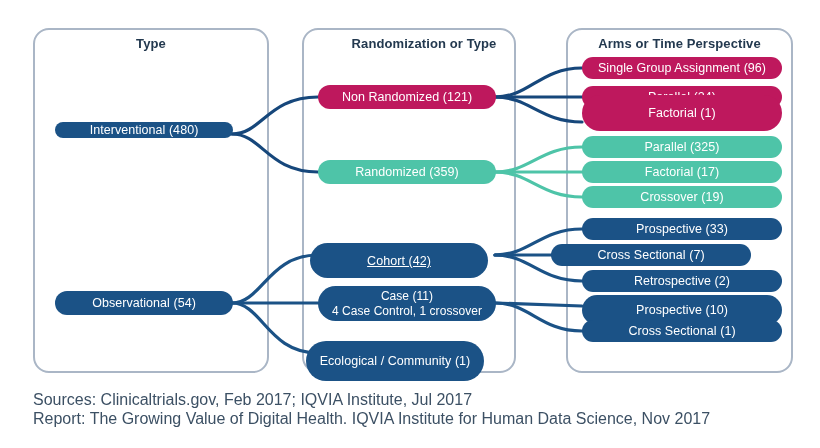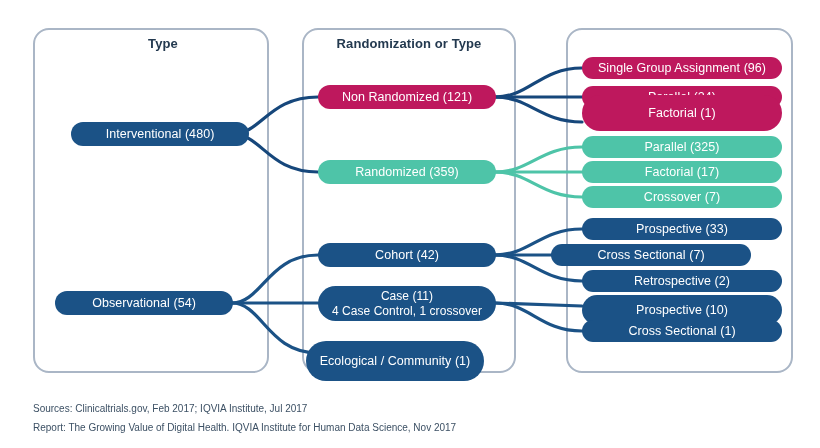--- a/index.html
+++ b/index.html
@@ -47,37 +47,37 @@
     padding:0 6px;
   }
   .pill.navy-dark{background:#be185d;}
   .pill.navy{background:#1b5286;}
   .pill.teal{background:#4ec4a8;}
   .pill.two-line{font-size:12px;line-height:1.18;}
 
   .footer{
     position:absolute;
     left:33px;
-    font-size:10px;
+    font-size:16px;
     color:#3c5064;
     white-space:nowrap;
-    margin-top:12px;
   }
 </style>
 </head>
 <body>
 
 <div id="stage">
 
   <div class="panel" style="left:33px;top:28px;width:236px;height:345px;"></div>
   <div class="panel" style="left:302px;top:28px;width:214px;height:345px;"></div>
   <div class="panel" style="left:566px;top:28px;width:227px;height:345px;"></div>
 
-  <div class="panel-title" style="left:33px;top:36px;width:236px;padding-left:12px;">Type</div>
-  <div class="panel-title" style="left:302px;top:36px;width:214px;">Randomization or Type</div>
+  <div class="panel-title" style="left:33px;top:36px;width:236px;">Type</div>
+  <div class="panel-title" style="left:317px;top:36px;width:214px;">Randomization or Type</div>
+  <div class="panel-title" style="left:566px;top:36px;width:227px;">Arms or Time Perspective</div>
 
   <svg class="links" viewBox="0 0 820 448" xmlns="http://www.w3.org/2000/svg">
     <g fill="none" stroke-width="3.2" stroke-linecap="round">
 
       <path stroke="#16477b" d="M232,134 C262,134 268,97 318,97"></path>
       <path stroke="#16477b" d="M232,134 C262,134 268,172 318,172"></path>
 
       <path stroke="#16477b" d="M495,97 C530,97 540,68 582,68"></path>
       <path stroke="#16477b" d="M495,97 L582,97"></path>
       <path stroke="#16477b" d="M495,97 C530,97 540,122 582,122"></path>
@@ -92,46 +92,46 @@
 
       <path stroke="#1b5286" d="M495,255 C530,255 540,229 582,229"></path>
       <path stroke="#1b5286" d="M495,255 L582,255"></path>
       <path stroke="#1b5286" d="M495,255 C530,255 540,281 582,281"></path>
 
       <path stroke="#1b5286" d="M495,303 L582,306"></path>
       <path stroke="#1b5286" d="M495,303 C530,303 540,331 582,331"></path>
     </g>
   </svg>
 
-  <div class="pill navy" style="left:55px;top:122px;width:178px;height:24px;margin-left:16px;">Interventional (480)</div>
+  <div class="pill navy" style="left:55px;top:122px;width:178px;height:16px;">Interventional (480)</div>
 
   <div class="pill navy" style="left:55px;top:291px;width:178px;height:24px;">Observational (54)</div>
 
   <div class="pill navy-dark" style="left:318px;top:85px;width:178px;height:24px;">Non Randomized (121)</div>
 
   <div class="pill teal" style="left:318px;top:160px;width:178px;height:24px;">Randomized (359)</div>
 
-  <div class="pill navy" style="left:318px;top:243px;width:178px;height:24px;">Cohort (42)</div>
+  <div class="pill navy" style="left:310px;top:243px;width:178px;height:35px;text-decoration:underline;">Cohort (42)</div>
 
   <div class="pill navy two-line" style="left:318px;top:286px;width:178px;height:35px;">Case (11)
 4 Case Control, 1 crossover</div>
 
   <div class="pill navy" style="left:306px;top:341px;width:178px;height:40px;">Ecological / Community (1)</div>
 
   <div class="pill navy-dark" style="left:582px;top:57px;width:200px;height:22px;">Single Group Assignment (96)</div>
 
   <div class="pill navy-dark" style="left:582px;top:86px;width:200px;height:22px;">Parallel (24)</div>
 
   <div class="pill navy-dark" style="left:582px;top:95px;width:200px;height:36px;">Factorial (1)</div>
 
   <div class="pill teal" style="left:582px;top:136px;width:200px;height:22px;">Parallel (325)</div>
 
   <div class="pill teal" style="left:582px;top:161px;width:200px;height:22px;">Factorial (17)</div>
 
-  <div class="pill teal" style="left:582px;top:186px;width:200px;height:22px;">Crossover (7)</div>
+  <div class="pill teal" style="left:582px;top:186px;width:200px;height:22px;">Crossover (19)</div>
 
   <div class="pill navy" style="left:582px;top:218px;width:200px;height:22px;">Prospective (33)</div>
 
   <div class="pill navy" style="left:551px;top:244px;width:200px;height:22px;">Cross Sectional (7)</div>
 
   <div class="pill navy" style="left:582px;top:270px;width:200px;height:22px;">Retrospective (2)</div>
 
   <div class="pill navy" style="left:582px;top:295px;width:200px;height:30px;">Prospective (10)</div>
 
   <div class="pill navy" style="left:582px;top:320px;width:200px;height:22px;">Cross Sectional (1)</div>

